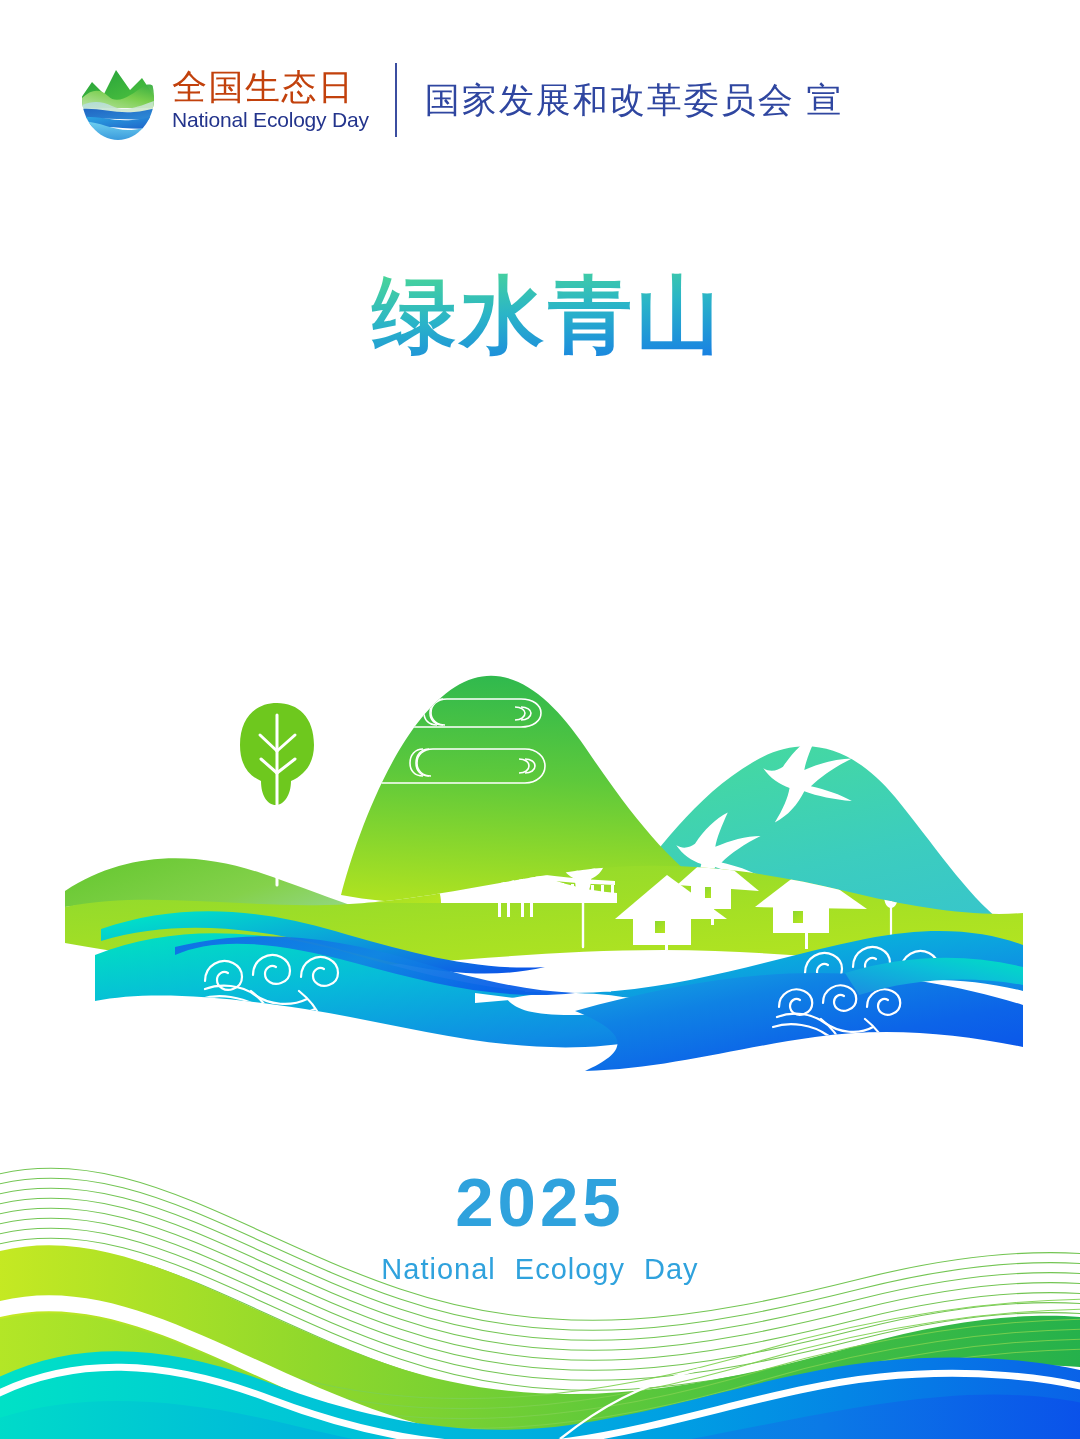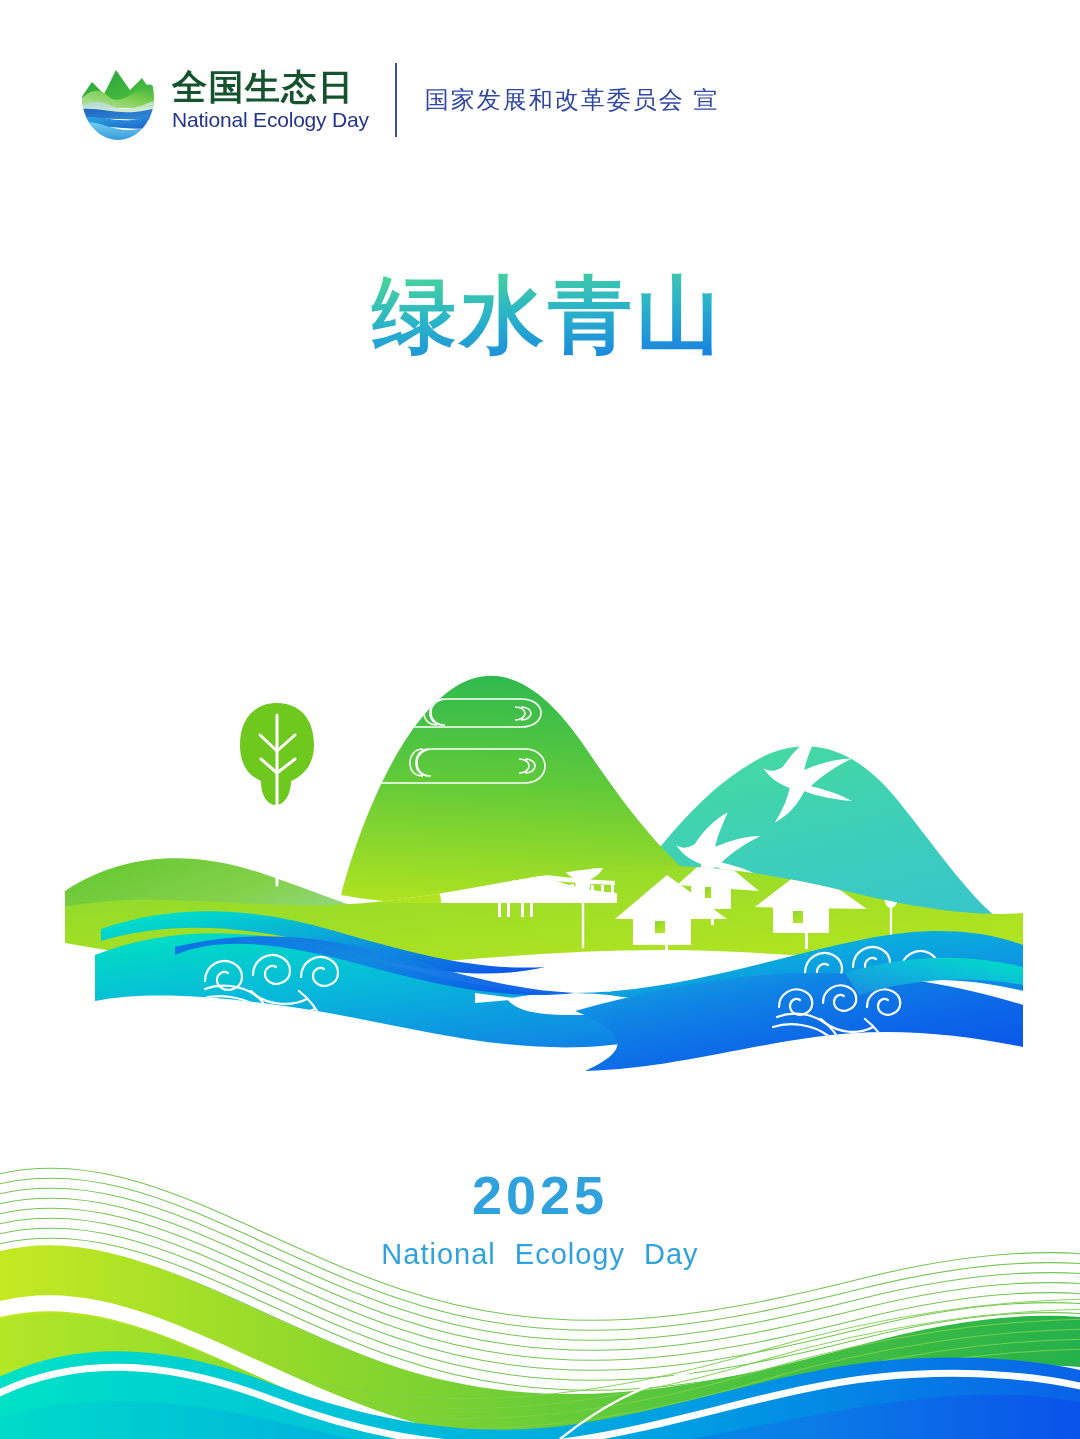--- a/index.html
+++ b/index.html
@@ -34,43 +34,43 @@
     flex: 0 0 auto;
   }
   #logo-wordmark {
     margin-left: 14px;
     display: flex;
     flex-direction: column;
     justify-content: center;
   }
   #logo-cn {
     font-size: 35px;
-    font-weight: bold;
-    color: #14532d;
+    font-weight: normal;
+    color: #c2410c;
     letter-spacing: 1.5px;
     line-height: 1.08;
     white-space: nowrap;
   }
   #logo-en {
     font-size: 21px;
     color: #23348c;
     letter-spacing: -0.2px;
     line-height: 1.15;
     margin-top: 2px;
     white-space: nowrap;
   }
   #header-divider {
     width: 2px;
     height: 74px;
     background: #3b4da0;
     margin: 0 28px 0 26px;
     flex: 0 0 auto;
   }
   #agency-line {
-    font-size: 24px;
+    font-size: 35px;
     color: #2f46a0;
     letter-spacing: 2px;
     white-space: nowrap;
   }
 
   
   #title-block {
     position: absolute;
     left: 8px;
     top: 268px;
@@ -103,21 +103,21 @@
   
   #year-block {
     position: absolute;
     left: 0;
     top: 1168px;
     width: 1080px;
     text-align: center;
     z-index: 6;
   }
   #year-number {
-    font-size: 54px;
+    font-size: 69px;
     font-weight: bold;
     color: #2fa2dd;
     letter-spacing: 4px;
     line-height: 1;
   }
   #year-caption {
     margin-top: 16px;
     font-size: 29px;
     color: #2fa2dd;
     letter-spacing: 1px;

